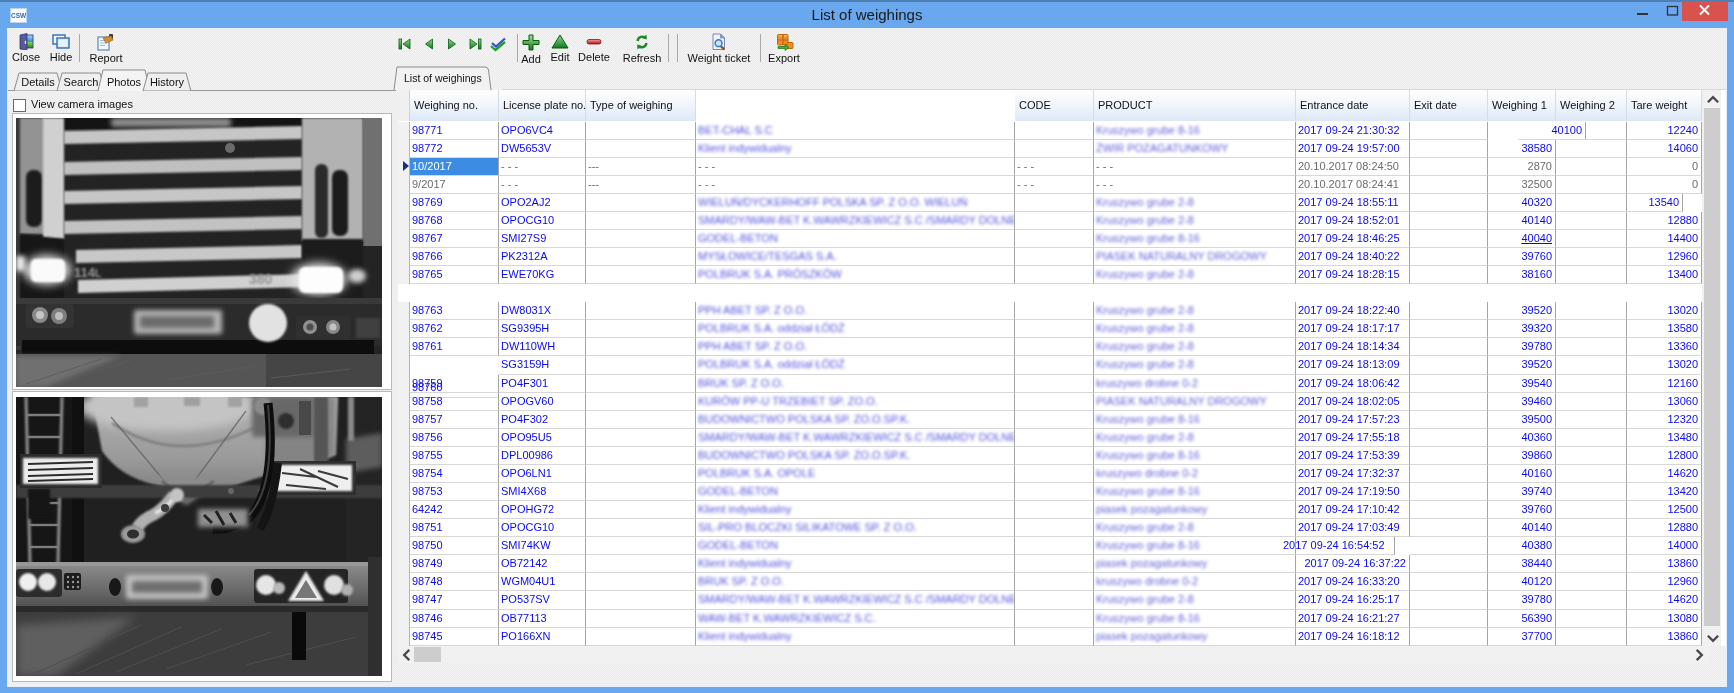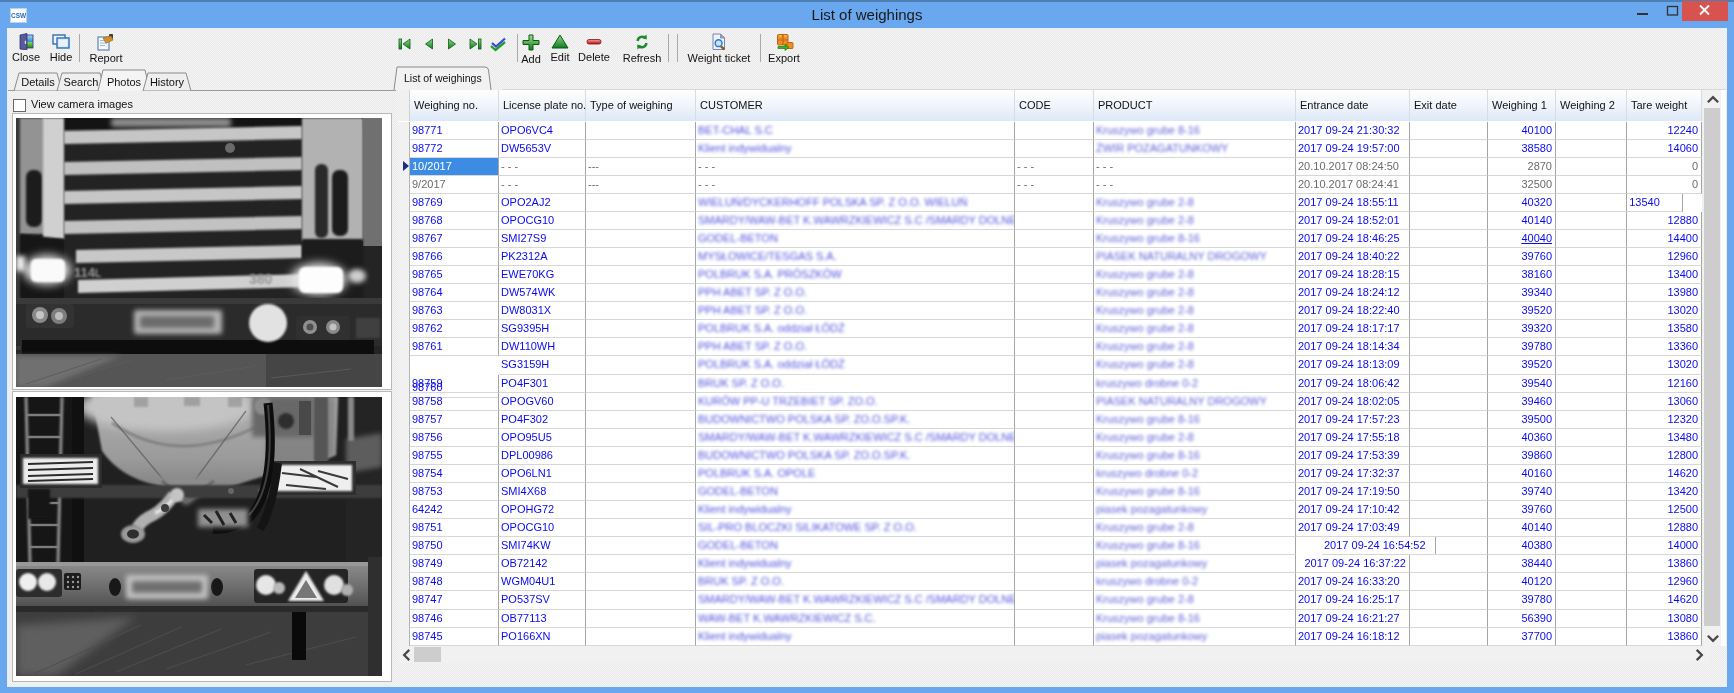--- a/index.html
+++ b/index.html
@@ -410,39 +410,38 @@
   </div>
 <svg class="abs" style="left:392px;top:66px" width="110" height="24" viewBox="0 0 110 24">
     <path d="M2 24 L5 1 L93 1 Q96 1 96.5 4 L99 24" fill="#f2f2f2" stroke="#8a8a8a"></path>
     <text x="12" y="16" font-size="10.5" fill="#111">List of weighings</text>
   </svg>
 <div id="grid">
     <div class="hc" style="left:0px;width:12px;background:#f0f0f0;border-right:1px solid #d0d0d0;"></div>
     <div class="hc" style="left:12px;width:89px;">Weighing no.</div>
     <div class="hc" style="left:101px;width:87px;">License plate no.</div>
     <div class="hc" style="left:188px;width:110px;">Type of weighing</div>
-    <div class="hc" style="left:298px;width:319px;">CUSTOMER</div>
     <div class="hc" style="left:617px;width:79px;">CODE</div>
     <div class="hc" style="left:696px;width:202px;">PRODUCT</div>
     <div class="hc" style="left:898px;width:114px;">Entrance date</div>
     <div class="hc" style="left:1012px;width:78px;">Exit date</div>
     <div class="hc" style="left:1090px;width:68px;">Weighing 1</div>
     <div class="hc" style="left:1158px;width:71px;">Weighing 2</div>
     <div class="hc" style="left:1229px;width:75px;">Tare weight</div>
     <div class="row" style="top:31.50px">
       <div class="c" style="left:0;width:12px;background:#f1f1f1;border-right:1px solid #b5b5b5;border-bottom:none"></div>
       <div class="c" style="left:12px;width:89px;">98771</div>
       <div class="c" style="left:101px;width:87px;">OPO6VC4</div>
       <div class="c" style="left:188px;width:110px;"></div>
       <div class="c" style="left:298px;width:319px;"><span class="blur">BET-CHAL S.C</span></div>
       <div class="c" style="left:617px;width:79px;"></div>
       <div class="c" style="left:696px;width:202px;"><span class="blur2">Kruszywo grube 8-16</span></div>
       <div class="c" style="left:898px;width:114px;">2017 09-24 21:30:32</div>
       <div class="c" style="left:1012px;width:78px;"></div>
-      <div class="c num" style="left:1090px;width:68px;">40100</div>
+      <div class="c num" style="left:1120px;width:68px;">40100</div>
       <div class="c" style="left:1158px;width:71px;"></div>
       <div class="c num" style="left:1229px;width:75px;">12240</div>
     </div>
     <div class="row" style="top:49.58px">
       <div class="c" style="left:0;width:12px;background:#f1f1f1;border-right:1px solid #b5b5b5;border-bottom:none"></div>
       <div class="c" style="left:12px;width:89px;">98772</div>
       <div class="c" style="left:101px;width:87px;">DW5653V</div>
       <div class="c" style="left:188px;width:110px;"></div>
       <div class="c" style="left:298px;width:319px;"><span class="blur">Klient indywidualny</span></div>
       <div class="c" style="left:617px;width:79px;"></div>
@@ -490,21 +489,21 @@
       <div class="c" style="left:12px;width:89px;">98769</div>
       <div class="c" style="left:101px;width:87px;">OPO2AJ2</div>
       <div class="c" style="left:188px;width:110px;"></div>
       <div class="c" style="left:298px;width:319px;"><span class="blur">WIELUŃ/DYCKERHOFF POLSKA SP. Z O.O. WIELUŃ</span></div>
       <div class="c" style="left:617px;width:79px;"></div>
       <div class="c" style="left:696px;width:202px;"><span class="blur2">Kruszywo grube 2-8</span></div>
       <div class="c" style="left:898px;width:114px;">2017 09-24 18:55:11</div>
       <div class="c" style="left:1012px;width:78px;"></div>
       <div class="c num" style="left:1090px;width:68px;">40320</div>
       <div class="c" style="left:1158px;width:71px;"></div>
-      <div class="c num" style="left:1210px;width:75px;text-align:center;">13540</div>
+      <div class="c num" style="left:1210px;width:75px;">13540</div>
     </div>
     <div class="row" style="top:121.88px">
       <div class="c" style="left:0;width:12px;background:#f1f1f1;border-right:1px solid #b5b5b5;border-bottom:none"></div>
       <div class="c" style="left:12px;width:89px;">98768</div>
       <div class="c" style="left:101px;width:87px;">OPOCG10</div>
       <div class="c" style="left:188px;width:110px;"></div>
       <div class="c" style="left:298px;width:319px;"><span class="blur">SMARDY/WAW-BET K.WAWRZKIEWICZ S.C /SMARDY DOLNE/</span></div>
       <div class="c" style="left:617px;width:79px;"></div>
       <div class="c" style="left:696px;width:202px;"><span class="blur2">Kruszywo grube 2-8</span></div>
       <div class="c" style="left:898px;width:114px;">2017 09-24 18:52:01</div>
@@ -548,34 +547,20 @@
       <div class="c" style="left:188px;width:110px;"></div>
       <div class="c" style="left:298px;width:319px;"><span class="blur">POLBRUK S.A. PRÓSZKÓW</span></div>
       <div class="c" style="left:617px;width:79px;"></div>
       <div class="c" style="left:696px;width:202px;"><span class="blur2">Kruszywo grube 2-8</span></div>
       <div class="c" style="left:898px;width:114px;">2017 09-24 18:28:15</div>
       <div class="c" style="left:1012px;width:78px;"></div>
       <div class="c num" style="left:1090px;width:68px;">38160</div>
       <div class="c" style="left:1158px;width:71px;"></div>
       <div class="c num" style="left:1229px;width:75px;">13400</div>
     </div>
-    <div class="row" style="top:194.18px">
-      <div class="c" style="left:0;width:12px;background:#f1f1f1;border-right:1px solid #b5b5b5;border-bottom:none"></div>
-      <div class="c" style="left:12px;width:89px;">98764</div>
-      <div class="c" style="left:101px;width:87px;">DW574WK</div>
-      <div class="c" style="left:188px;width:110px;"></div>
-      <div class="c" style="left:298px;width:319px;"><span class="blur">PPH ABET SP. Z O.O.</span></div>
-      <div class="c" style="left:617px;width:79px;"></div>
-      <div class="c" style="left:696px;width:202px;"><span class="blur2">Kruszywo grube 2-8</span></div>
-      <div class="c" style="left:898px;width:114px;">2017 09-24 18:24:12</div>
-      <div class="c" style="left:1012px;width:78px;"></div>
-      <div class="c num" style="left:1090px;width:68px;">39340</div>
-      <div class="c" style="left:1158px;width:71px;"></div>
-      <div class="c num" style="left:1229px;width:75px;">13980</div>
-    </div>
     <div class="row" style="top:212.26px">
       <div class="c" style="left:0;width:12px;background:#f1f1f1;border-right:1px solid #b5b5b5;border-bottom:none"></div>
       <div class="c" style="left:12px;width:89px;">98763</div>
       <div class="c" style="left:101px;width:87px;">DW8031X</div>
       <div class="c" style="left:188px;width:110px;"></div>
       <div class="c" style="left:298px;width:319px;"><span class="blur">PPH ABET SP. Z O.O.</span></div>
       <div class="c" style="left:617px;width:79px;"></div>
       <div class="c" style="left:696px;width:202px;"><span class="blur2">Kruszywo grube 2-8</span></div>
       <div class="c" style="left:898px;width:114px;">2017 09-24 18:22:40</div>
       <div class="c" style="left:1012px;width:78px;"></div>
@@ -752,21 +737,21 @@
       <div class="c num" style="left:1229px;width:75px;">12880</div>
     </div>
     <div class="row" style="top:447.25px">
       <div class="c" style="left:0;width:12px;background:#f1f1f1;border-right:1px solid #b5b5b5;border-bottom:none"></div>
       <div class="c" style="left:12px;width:89px;">98750</div>
       <div class="c" style="left:101px;width:87px;">SMI74KW</div>
       <div class="c" style="left:188px;width:110px;"></div>
       <div class="c" style="left:298px;width:319px;"><span class="blur">GODEL-BETON</span></div>
       <div class="c" style="left:617px;width:79px;"></div>
       <div class="c" style="left:696px;width:202px;"><span class="blur2">Kruszywo grube 8-16</span></div>
-      <div class="c" style="left:924px;width:114px;">2017 09-24 16:54:52</div>
+      <div class="c" style="left:883px;width:114px;">2017 09-24 16:54:52</div>
       <div class="c" style="left:1012px;width:78px;"></div>
       <div class="c num" style="left:1090px;width:68px;">40380</div>
       <div class="c" style="left:1158px;width:71px;"></div>
       <div class="c num" style="left:1229px;width:75px;">14000</div>
     </div>
     <div class="row" style="top:465.32px">
       <div class="c" style="left:0;width:12px;background:#f1f1f1;border-right:1px solid #b5b5b5;border-bottom:none"></div>
       <div class="c" style="left:12px;width:89px;">98749</div>
       <div class="c" style="left:101px;width:87px;">OB72142</div>
       <div class="c" style="left:188px;width:110px;"></div>

